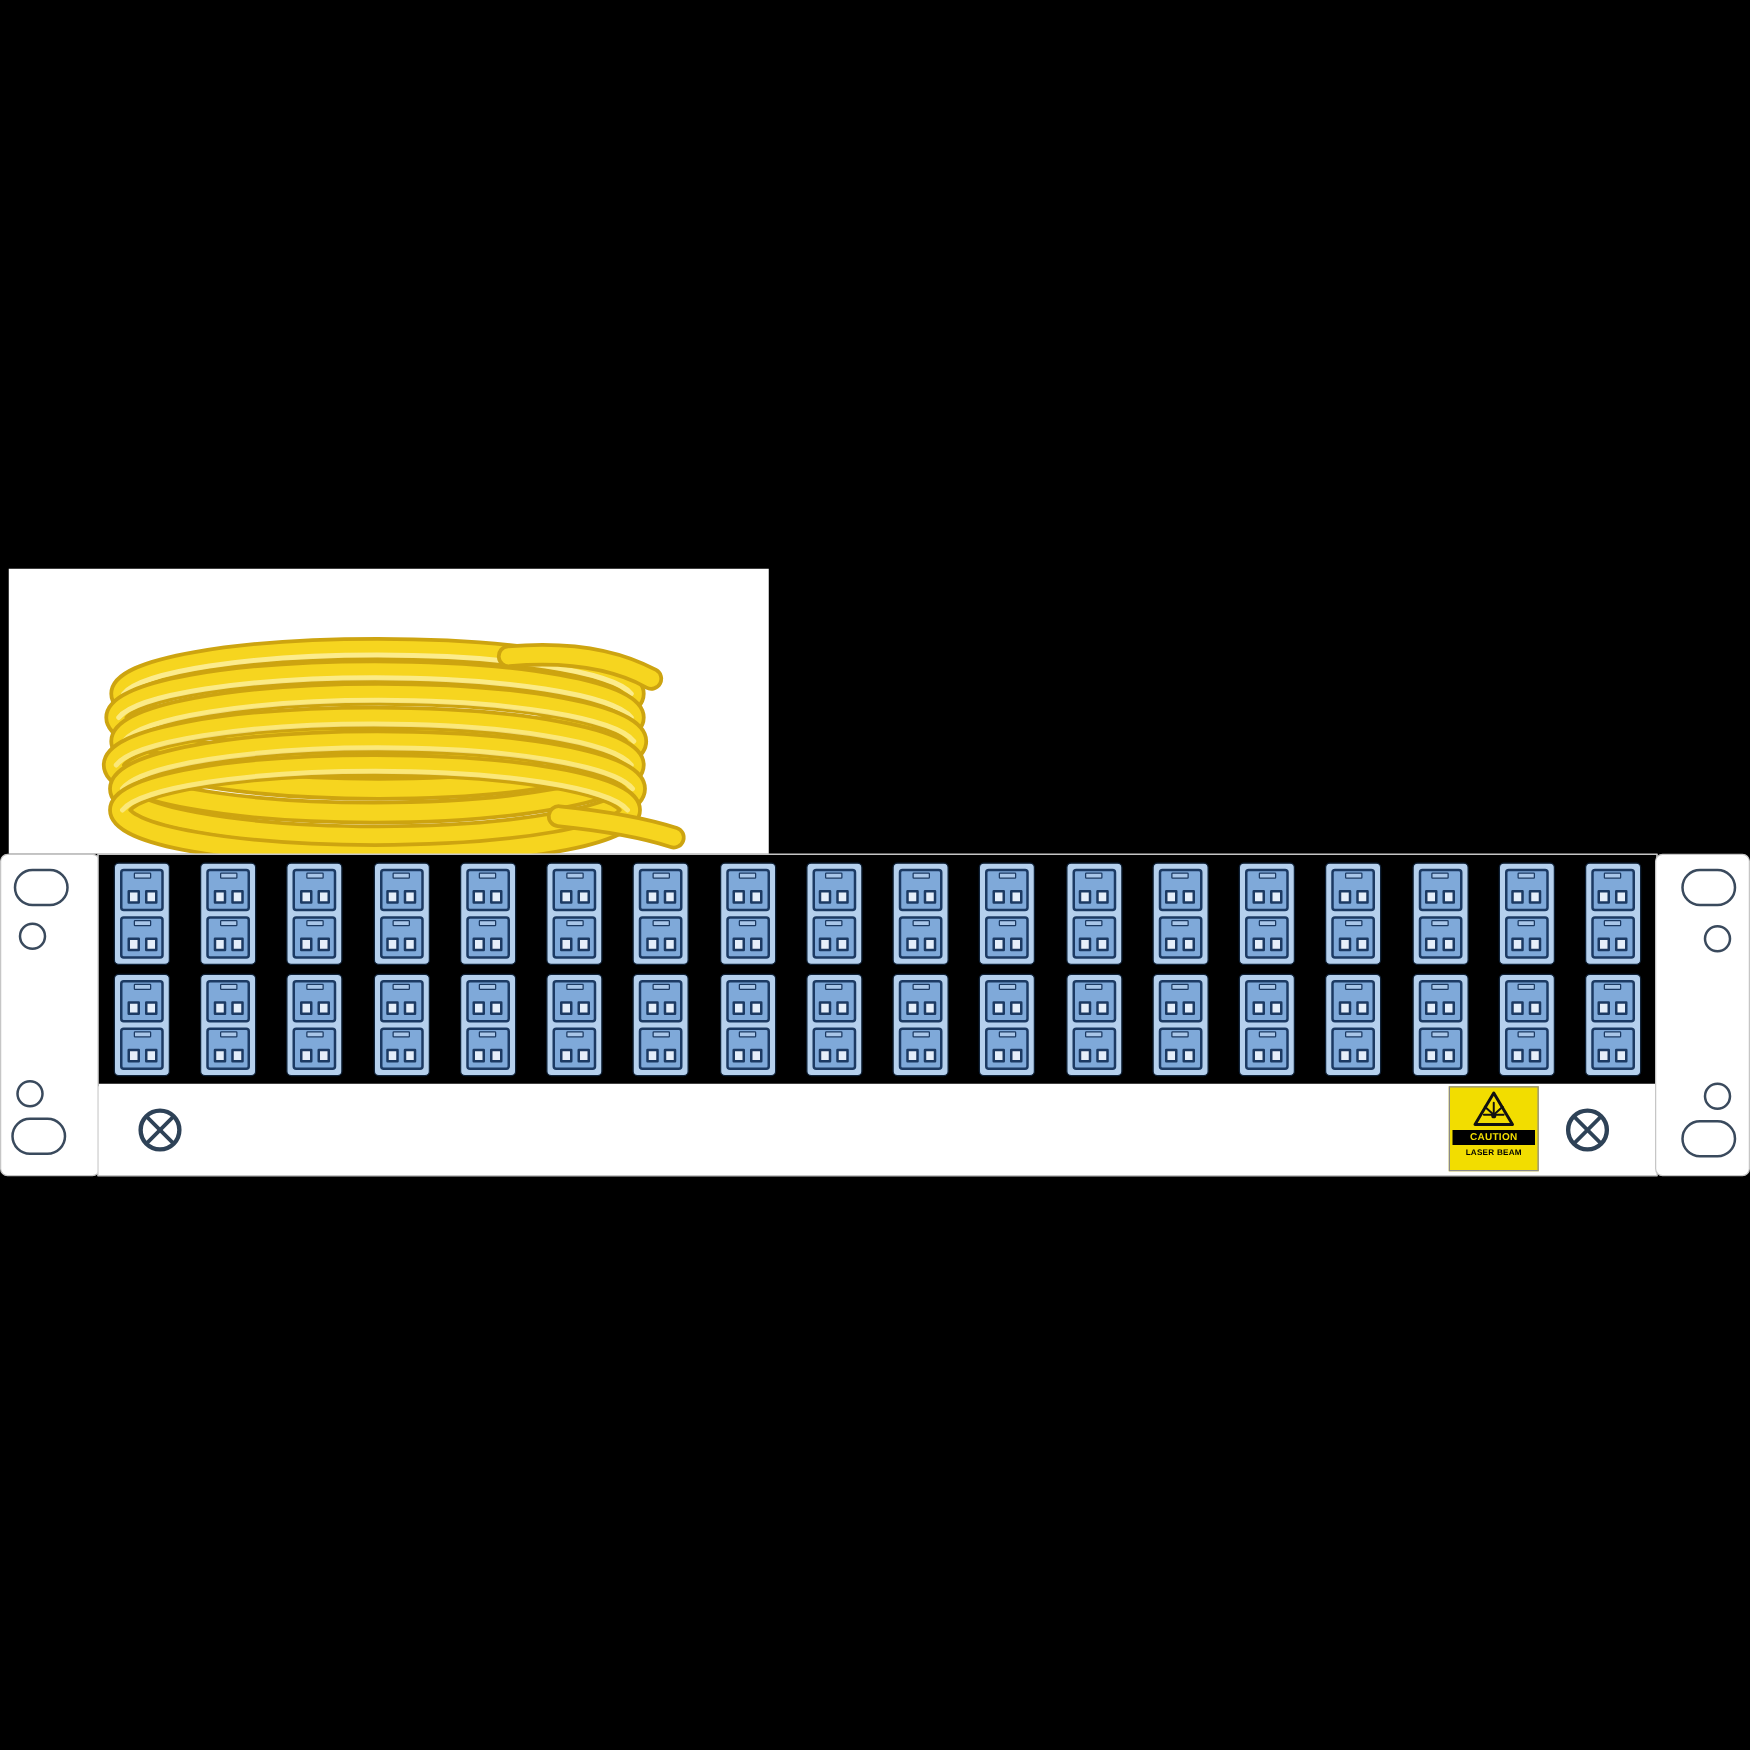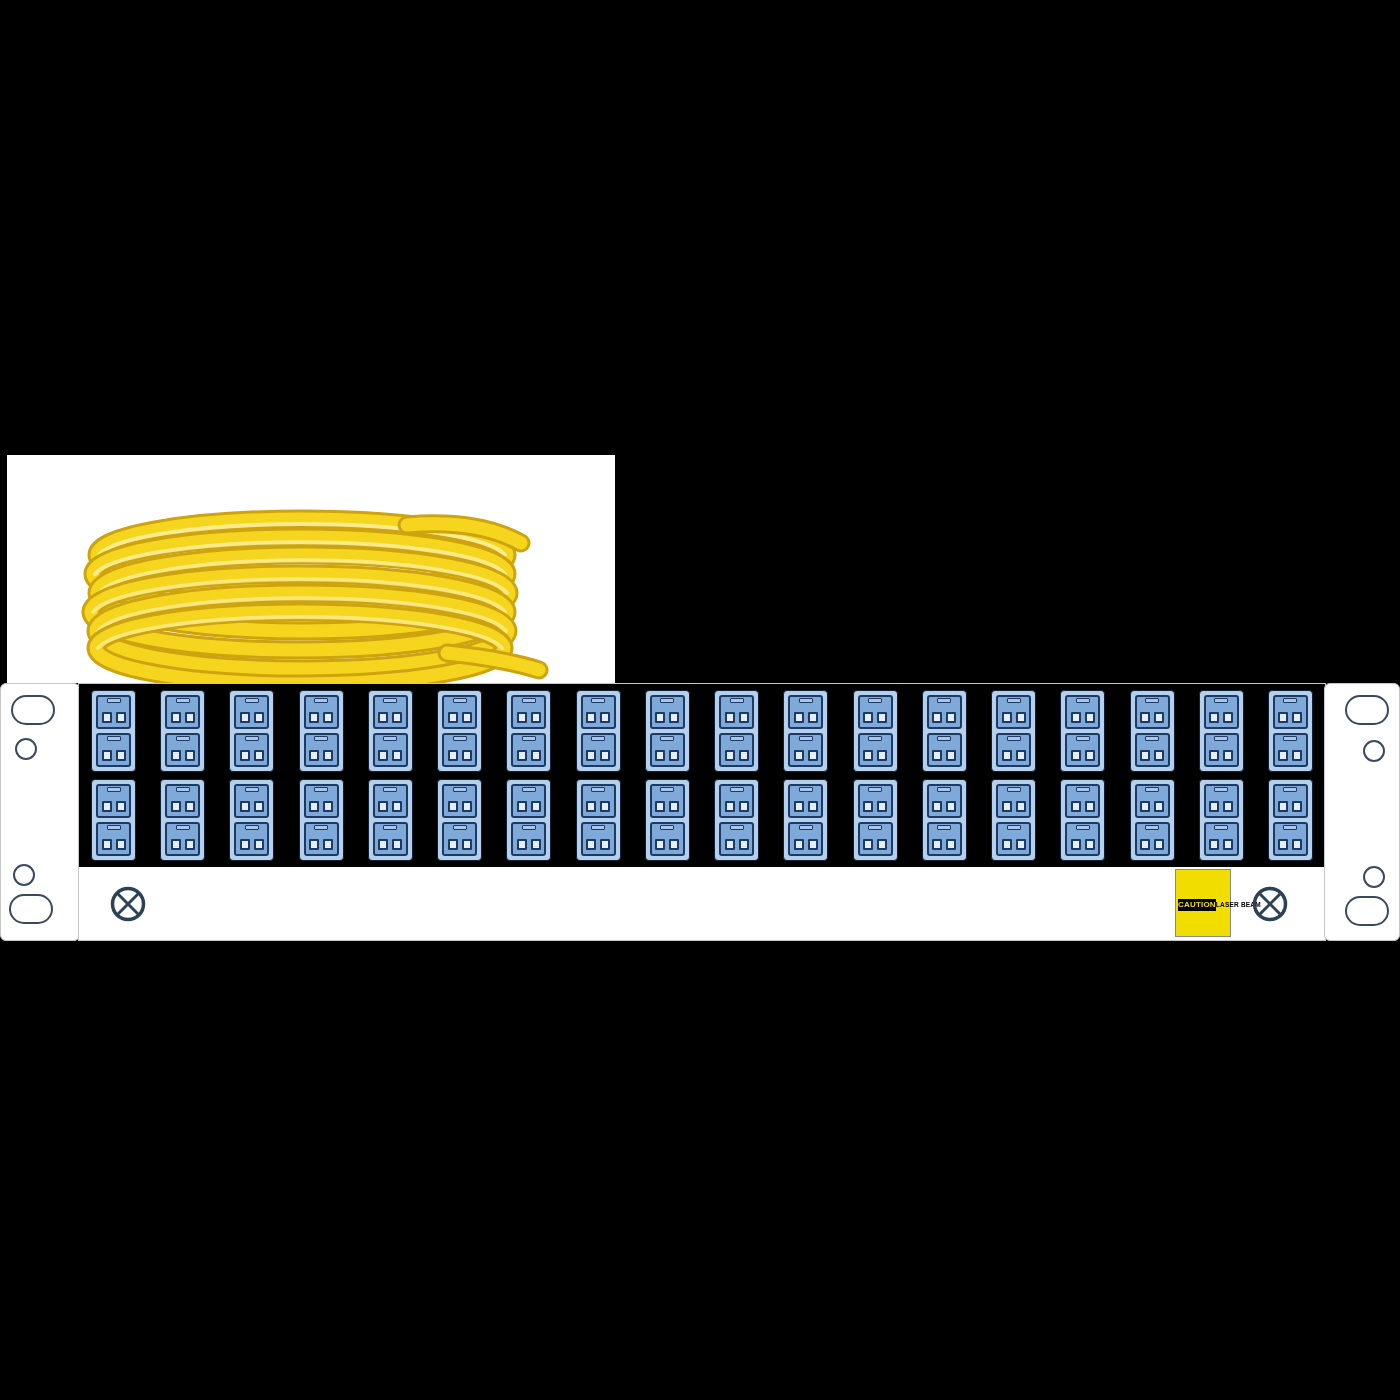--- a/index.html
+++ b/index.html
@@ -97,24 +97,24 @@
   }
   .ground {
     position:absolute; top:50%; transform:translateY(-50%);
     width:38px; height:38px;
   }
   .ground.left  { left:30px; }
   .ground.right { right:36px; }
 
   .caution-label {
     position:absolute; right:94px; top:2px;
-    width:56px; height:68px;
+    width:72px; height:68px;
     background:var(--caution-bg,#f2dd00);
     border:1px solid #8a8a8a;
-    display:flex; flex-direction:row; align-items:center;
+    display:flex; flex-direction:column; align-items:center;
     padding:2px 2px 1px 2px;
   }
   .caution-label svg { display:block; }
   .caution-band {
     width:100%; background:#000; color:var(--caution-bg,#f2dd00);
     font-size:8px; font-weight:bold; text-align:center;
     line-height:12px; height:12px; letter-spacing:0.2px;
     margin-top:2px;
   }
   .caution-sub {

